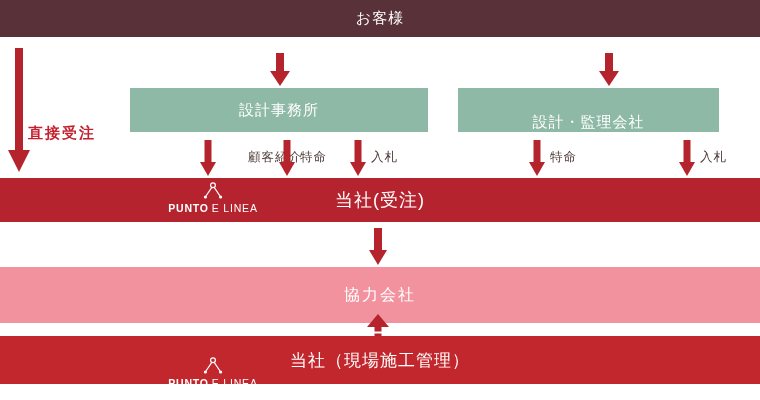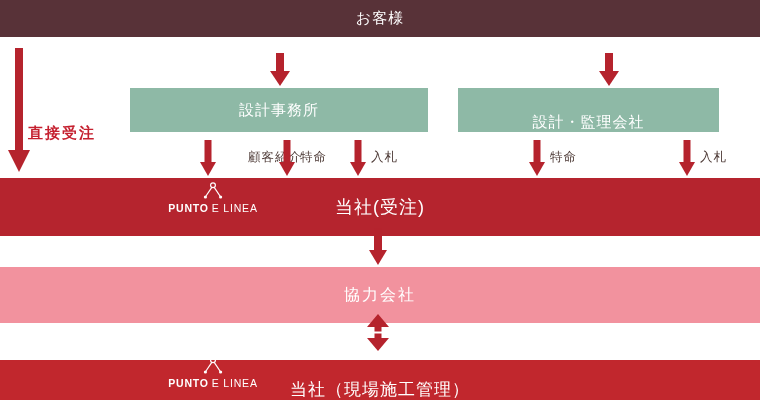--- a/index.html
+++ b/index.html
@@ -12,23 +12,23 @@
     --red-text:#c5202f;
     --label-text:#4d3a36;
     --white:#ffffff;
   }
   html,body{margin:0;padding:0;}
   body{font-family:"Liberation Sans","DejaVu Sans",sans-serif;background:#fff;}
   .canvas{position:relative;width:760px;height:400px;background:#fff;overflow:hidden;}
 
   .bar{position:absolute;left:0;width:760px;display:flex;align-items:center;justify-content:center;color:var(--white);}
   .top-bar{top:0;height:37px;background:var(--maroon);font-size:15px;letter-spacing:1px;}
-  .order-bar{top:178px;height:58px;background:var(--bar-red);font-size:18px;letter-spacing:1px;}
+  .order-bar{top:178px;height:44px;background:var(--bar-red);font-size:18px;letter-spacing:1px;}
   .partner-bar{top:267px;height:56px;background:var(--pink);font-size:16px;letter-spacing:2px;}
-  .site-bar{top:360px;height:41px;background:var(--bar-red-bright);font-size:17px;letter-spacing:1px;align-items:flex-end;}
+  .site-bar{top:336px;height:48px;background:var(--bar-red-bright);font-size:17px;letter-spacing:1px;}
 
   .green-box{position:absolute;top:88px;height:44px;background:var(--green);display:flex;align-items:center;justify-content:center;color:var(--white);font-size:15px;letter-spacing:1px;}
   .office-box{left:130px;width:298px;}
   .supervision-box{left:458px;width:261px;align-items:flex-end;}
 
   .arrow{position:absolute;}
   .arrow svg{display:block;}
   .arrow-fill{fill:var(--arrow-red);}
 
   .direct-label{position:absolute;left:28px;top:108px;color:var(--red-text);font-size:15px;font-weight:bold;letter-spacing:2px;margin-top:16px;}

